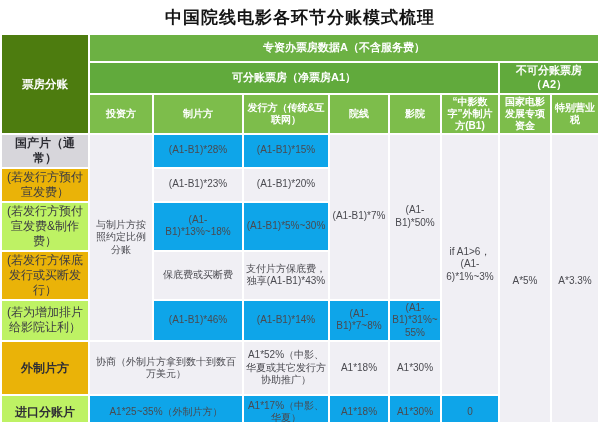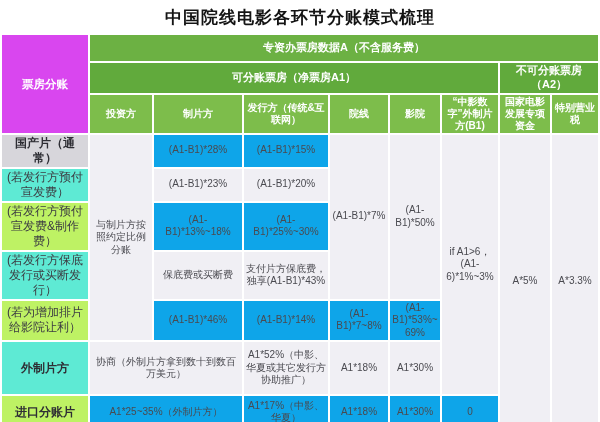--- a/index.html
+++ b/index.html
@@ -5,30 +5,30 @@
   html,body{margin:0;padding:0;background:#ffffff;}
   .page{position:relative;width:600px;height:422px;background:#ffffff;overflow:hidden;
         font-family:Liberation Sans, sans-serif;color:#4a4a50;}
   .title{text-align:center;font-size:17px;font-weight:bold;color:#141414;padding-top:6px;letter-spacing:1px;}
   table.share{table-layout:fixed;border-collapse:separate;border-spacing:2px;width:584px;margin:4px auto 0 auto;}
   td{text-align:center;vertical-align:middle;padding:1px 2px;line-height:1.25;font-size:10px;word-break:break-word;}
   
   .h1 td{background:#6cb143;color:#fff;font-weight:bold;font-size:11px;}
   .h2 td{background:#61aa3c;color:#fff;font-weight:bold;font-size:11px;}
   .h3 td{background:#7dbd4b;color:#fff;font-weight:bold;font-size:10px;line-height:1.2;}
-  td.corner{background:#d946ef;color:#fff;font-weight:bold;font-size:11.5px;}
+  td.corner{background:#4d7c0f;color:#fff;font-weight:bold;font-size:11.5px;}
   
   td.white{background:#0ea5e9;}
   td.grey{background:#f0eff4;}
   td.merged{background:#f0eff4;}
   
   td.lbl{font-size:12px;color:#3c3c42;}
   td.lbl-main{font-weight:bold;color:#2e2e34;}
   td.lbl-a{background:#d7d6db;}
-  td.lbl-b{background:#5eead4;}
+  td.lbl-b{background:#eab308;}
   td.lbl-c{background:#bef264;}
   .notes{margin:7px 12px 0 12px;font-size:7px;color:#96959b;line-height:1.55;}
 </style>
 </head>
 <body>
 
 <div class="page">
   <div class="title">中国院线电影各环节分账模式梳理</div>
 
   <table class="share">
@@ -75,33 +75,33 @@
       <td class="merged" rowspan="7">A*3.3%</td>
     </tr>
     <tr style="height:26px">
       <td class="lbl lbl-b">(若发行方预付宣发费）</td>
       <td class="grey">(A1-B1)*23%</td>
       <td class="grey">(A1-B1)*20%</td>
     </tr>
     <tr style="height:36px">
       <td class="lbl lbl-c">(若发行方预付宣发费&amp;制作费）</td>
       <td class="white">(A1-B1)*13%~18%</td>
-      <td class="white">(A1-B1)*25%~30%</td>
+      <td class="white">(A1-B1)*5%~30%</td>
     </tr>
     <tr style="height:38px">
       <td class="lbl lbl-b">(若发行方保底发行或买断发行）</td>
       <td class="grey">保底费或买断费</td>
       <td class="grey">支付片方保底费，独享(A1-B1)*43%</td>
     </tr>
     <tr style="height:36px">
       <td class="lbl lbl-c">(若为增加排片给影院让利）</td>
       <td class="white">(A1-B1)*46%</td>
       <td class="white">(A1-B1)*14%</td>
       <td class="white">(A1-B1)*7~8%</td>
-      <td class="white">(A1-B1)*53%~69%</td>
+      <td class="white">(A1-B1)*31%~55%</td>
     </tr>
     <tr style="height:52px">
       <td class="lbl lbl-main lbl-b">外制片方</td>
       <td class="grey" colspan="2">协商（外制片方拿到数十到数百万美元）</td>
       <td class="grey">A1*52%（中影、华夏或其它发行方协助推广）</td>
       <td class="grey">A1*18%</td>
       <td class="grey">A1*30%</td>
     </tr>
     <tr style="height:32px">
       <td class="lbl lbl-main lbl-c">进口分账片</td>

